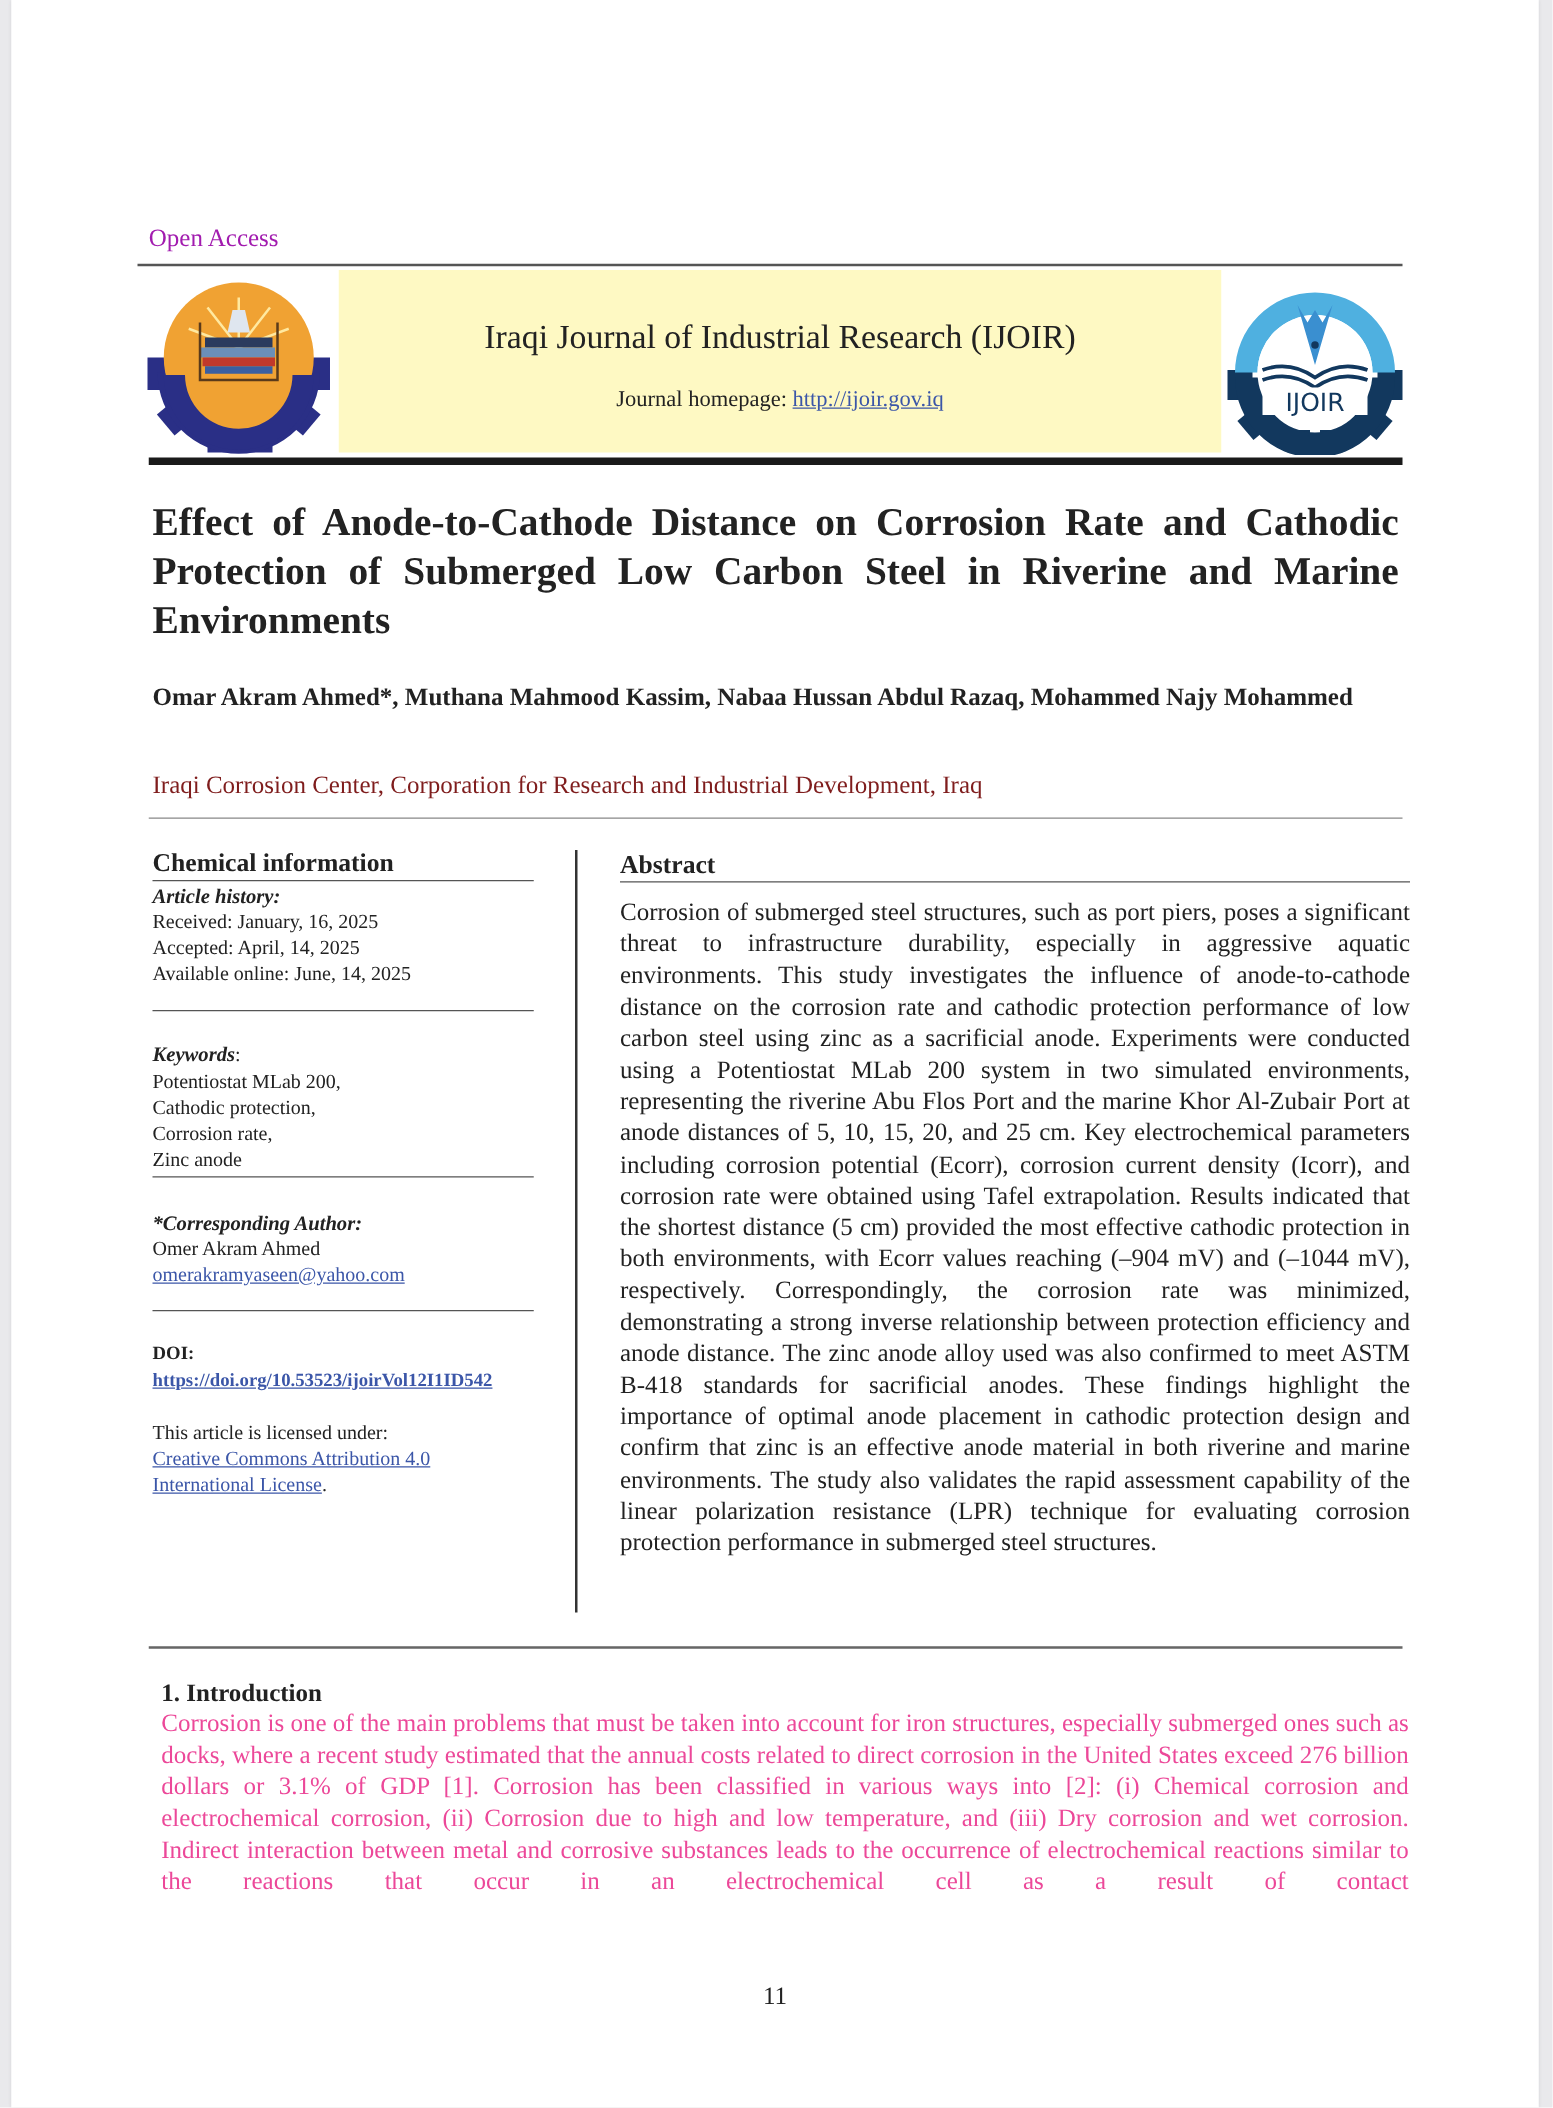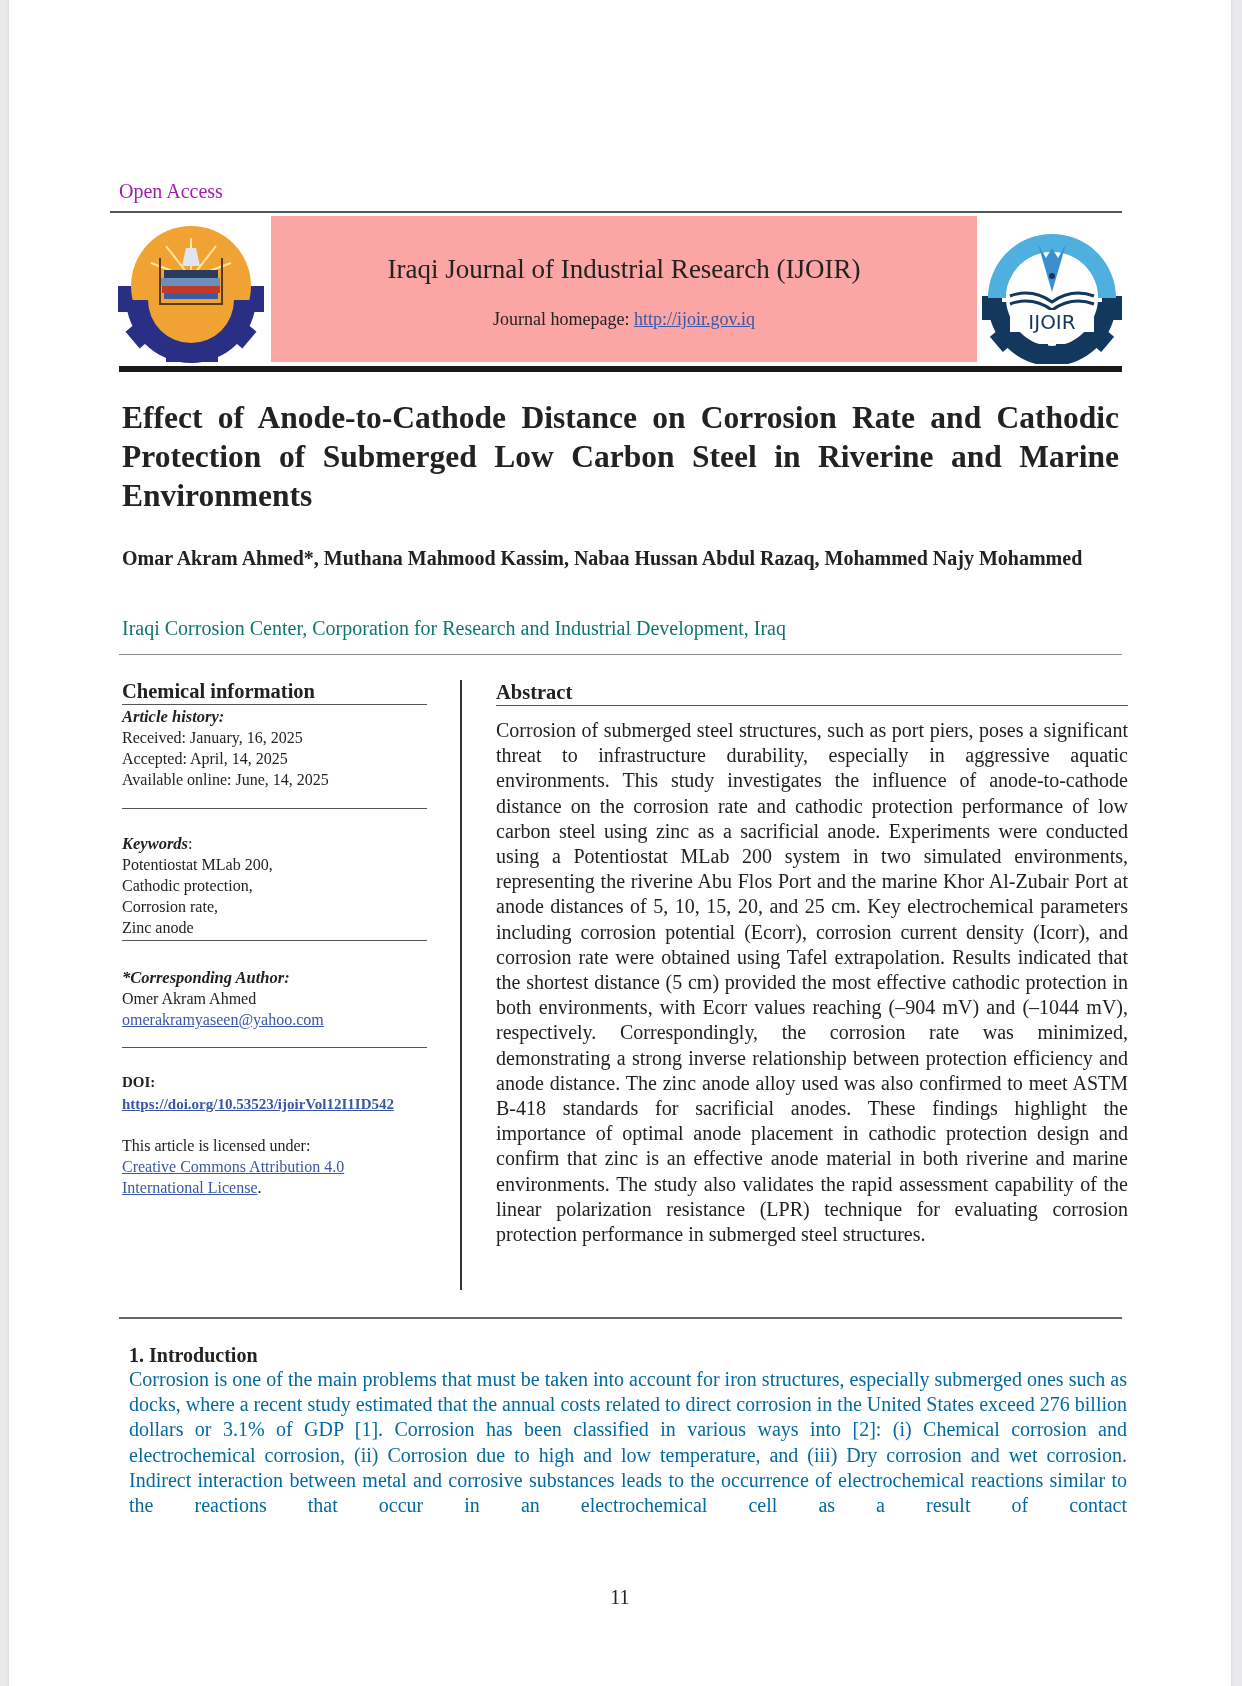--- a/index.html
+++ b/index.html
@@ -16,21 +16,21 @@
   }
   .abs { position: absolute; }
   .journal-header {
     left: 0; width: 100%; top: 126px; text-align: center;
     font-weight: bold; font-size: 18px; color: #2e4a98;
   }
   .open-access { left: 110px; top: 180px; font-size: 20px; color: #a21caf; }
   .rule { position: absolute; background: #555; height: 1.5px; }
   .banner-panel {
     position: absolute; left: 262px; top: 216px; width: 706px; height: 146px;
-    background: #fca5a5;
+    background: #fef9c3;
   }
   .banner-title {
     position: absolute; left: 0; width: 100%; top: 38px; text-align: center;
     font-size: 27px; color: #222;
   }
   .banner-home {
     position: absolute; left: 0; width: 100%; top: 93px; text-align: center;
     font-size: 18px; color: #222;
   }
   .link { color: #3b56a8; text-decoration: underline; }
@@ -39,34 +39,34 @@
   .title {
     left: 113px; top: 398px; width: 997px;
     font-weight: bold; font-size: 31.5px; line-height: 39px; color: #222;
     text-align: justify; text-align-last: left;
   }
   .authors {
     left: 113px; top: 540px; width: 997px;
     font-weight: bold; font-size: 20px; line-height: 37px; color: #222;
     text-align: justify; text-align-last: left;
   }
-  .affil { left: 113px; top: 617px; font-size: 20px; color: #0f766e; }
+  .affil { left: 113px; top: 617px; font-size: 20px; color: #7f1d1d; }
   .col-head { font-weight: bold; font-size: 20.5px; color: #222; }
   .left-col { position: absolute; left: 113px; top: 681px; width: 305px; font-size: 16px; line-height: 21px; }
   .left-col .sec { border-bottom: 1.5px solid #555; }
   .left-col .lbl { font-weight: bold; font-style: italic; font-size: 16.5px; }
   .vdiv { position: absolute; left: 451px; top: 680px; width: 2px; height: 610px; background: #333; }
   .abstract { position: absolute; left: 487px; top: 681px; width: 632px; }
   .abstract .head { border-bottom: 1.5px solid #555; padding-bottom: 1px; }
   .abstract .body {
     font-size: 20px; line-height: 25.2px; text-align: justify; color: #222; margin-top: 12px;
   }
   .intro { position: absolute; left: 120px; top: 1343px; width: 998px; }
   .intro .head { font-weight: bold; font-size: 20px; line-height: 24px; }
-  .intro .body { font-size: 20px; line-height: 25.2px; text-align: justify; text-align-last: justify; color: #0369a1; }
+  .intro .body { font-size: 20px; line-height: 25.2px; text-align: justify; text-align-last: justify; color: #ec4899; }
   .pagenum { left: 0; width: 100%; top: 1586px; text-align: center; font-size: 20px; color: #222; }
 </style>
 </head>
 <body>
 
 <div class="page">
 
 
   <div class="abs open-access">Open Access</div>
   <div class="rule" style="left:101px; top:211px; width:1012px;"></div>

